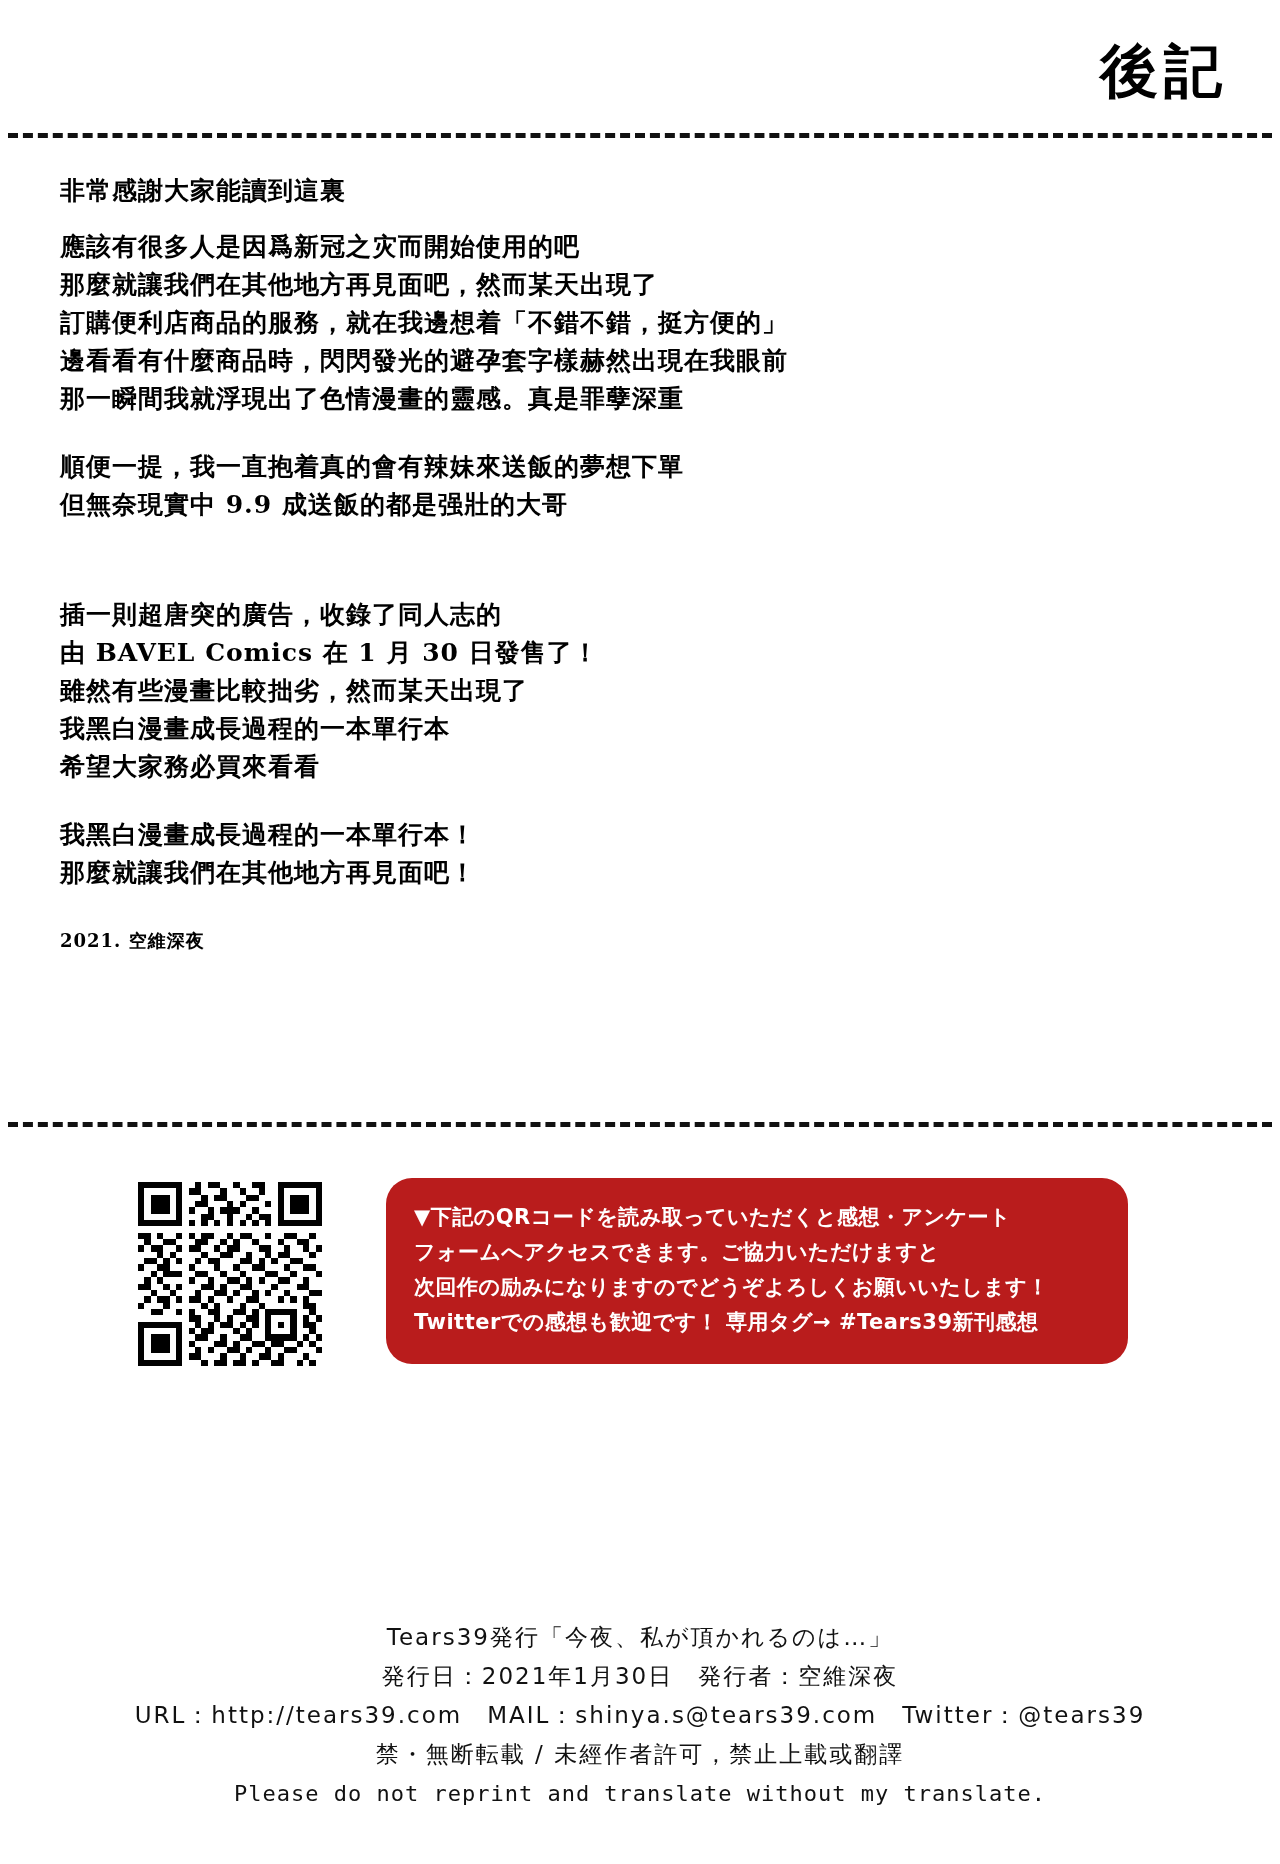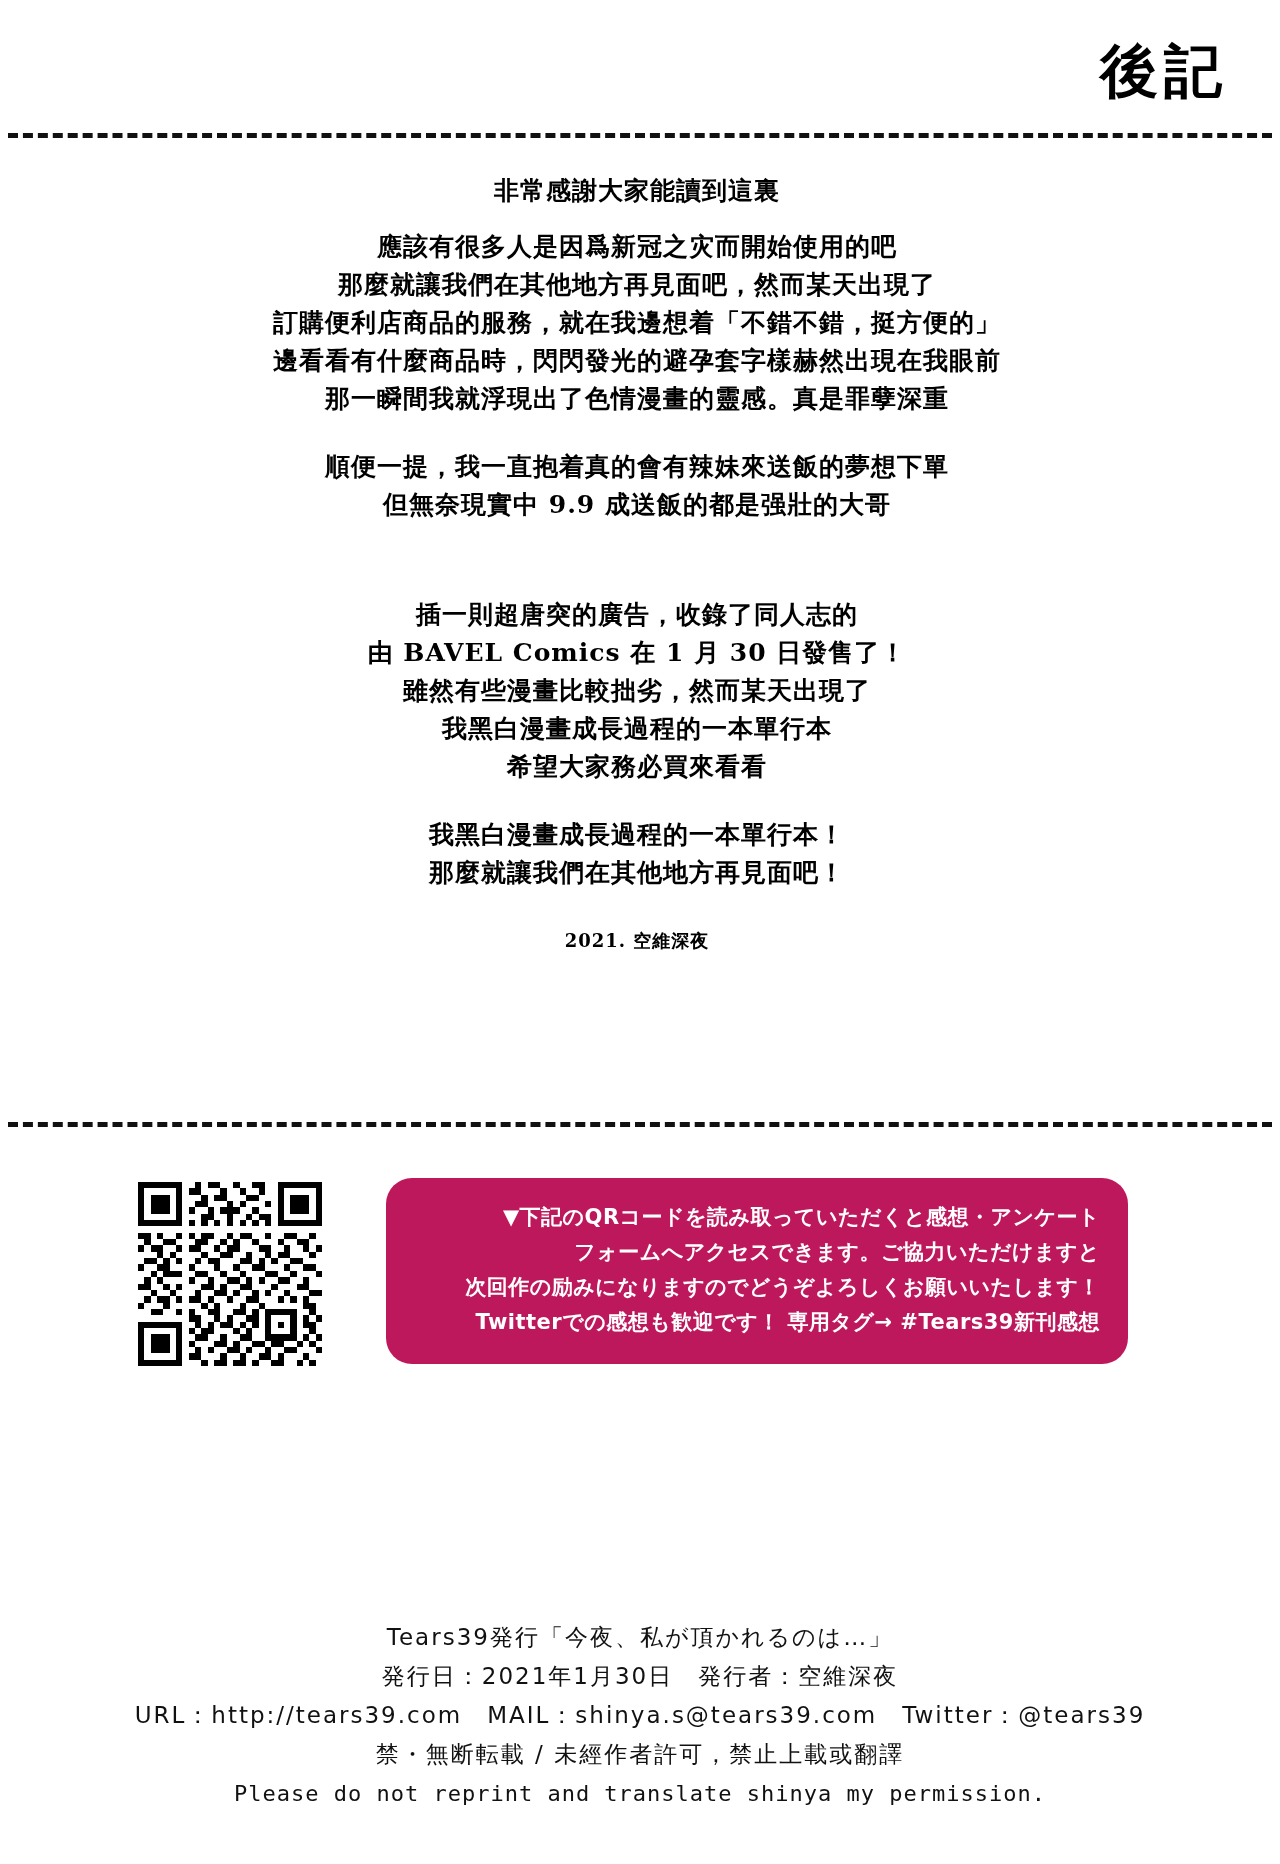--- a/index.html
+++ b/index.html
@@ -42,21 +42,21 @@
   }
   .dashed-rule.top { top: 133px; }
   .dashed-rule.bottom { top: 1122px; }
 
   
   .body-block {
     position: absolute;
     left: 60px;
     right: 66px;
     top: 172px;
-    text-align: center;
+    text-align: left;
     font-family: "DejaVu Serif", serif;
     font-weight: bold;
     font-size: 25px;
     line-height: 38px;
     letter-spacing: 1px;
   }
   .para {
     margin: 0 0 30px 0;
   }
   .para.tight { margin-bottom: 0; }
@@ -85,31 +85,30 @@
     height: 184px;
     background: #ffffff;
   }
   .qr-code canvas, .qr-code svg { display: block; }
 
   .notice-box {
     position: absolute;
     left: 386px;
     top: 0;
     width: 742px;
-    background: #be185d;
+    background: #b91c1c;
     color: #ffffff;
     border-radius: 26px;
     padding: 22px 28px 24px 28px;
     box-sizing: border-box;
     font-family: "DejaVu Sans", sans-serif;
     font-weight: bold;
     font-size: 21px;
     line-height: 35px;
     letter-spacing: 0.5px;
-    text-align: right;
   }
   .notice-box .line { display: block; white-space: pre-wrap; }
 
   
   .colophon {
     position: absolute;
     left: 0;
     right: 0;
     top: 1618px;
     text-align: center;
@@ -409,16 +408,16 @@
       <span class="line">次回作の励みになりますのでどうぞよろしくお願いいたします！</span>
       <span class="line">Twitterでの感想も歓迎です！ 専用タグ→ #Tears39新刊感想</span>
     </div>
   </div>
 
   <div class="colophon">
     <span class="line">Tears39発行「今夜、私が頂かれるのは…」</span>
     <span class="line">発行日：2021年1月30日　発行者：空維深夜</span>
     <span class="line">URL：http://tears39.com　MAIL：shinya.s@tears39.com　Twitter：@tears39</span>
     <span class="line">禁・無断転載 / 未經作者許可，禁止上載或翻譯</span>
-    <span class="line last">Please do not reprint and translate shinya my permission.</span>
+    <span class="line last">Please do not reprint and translate without my translate.</span>
   </div>
 
 </div>
 
 </body></html>

